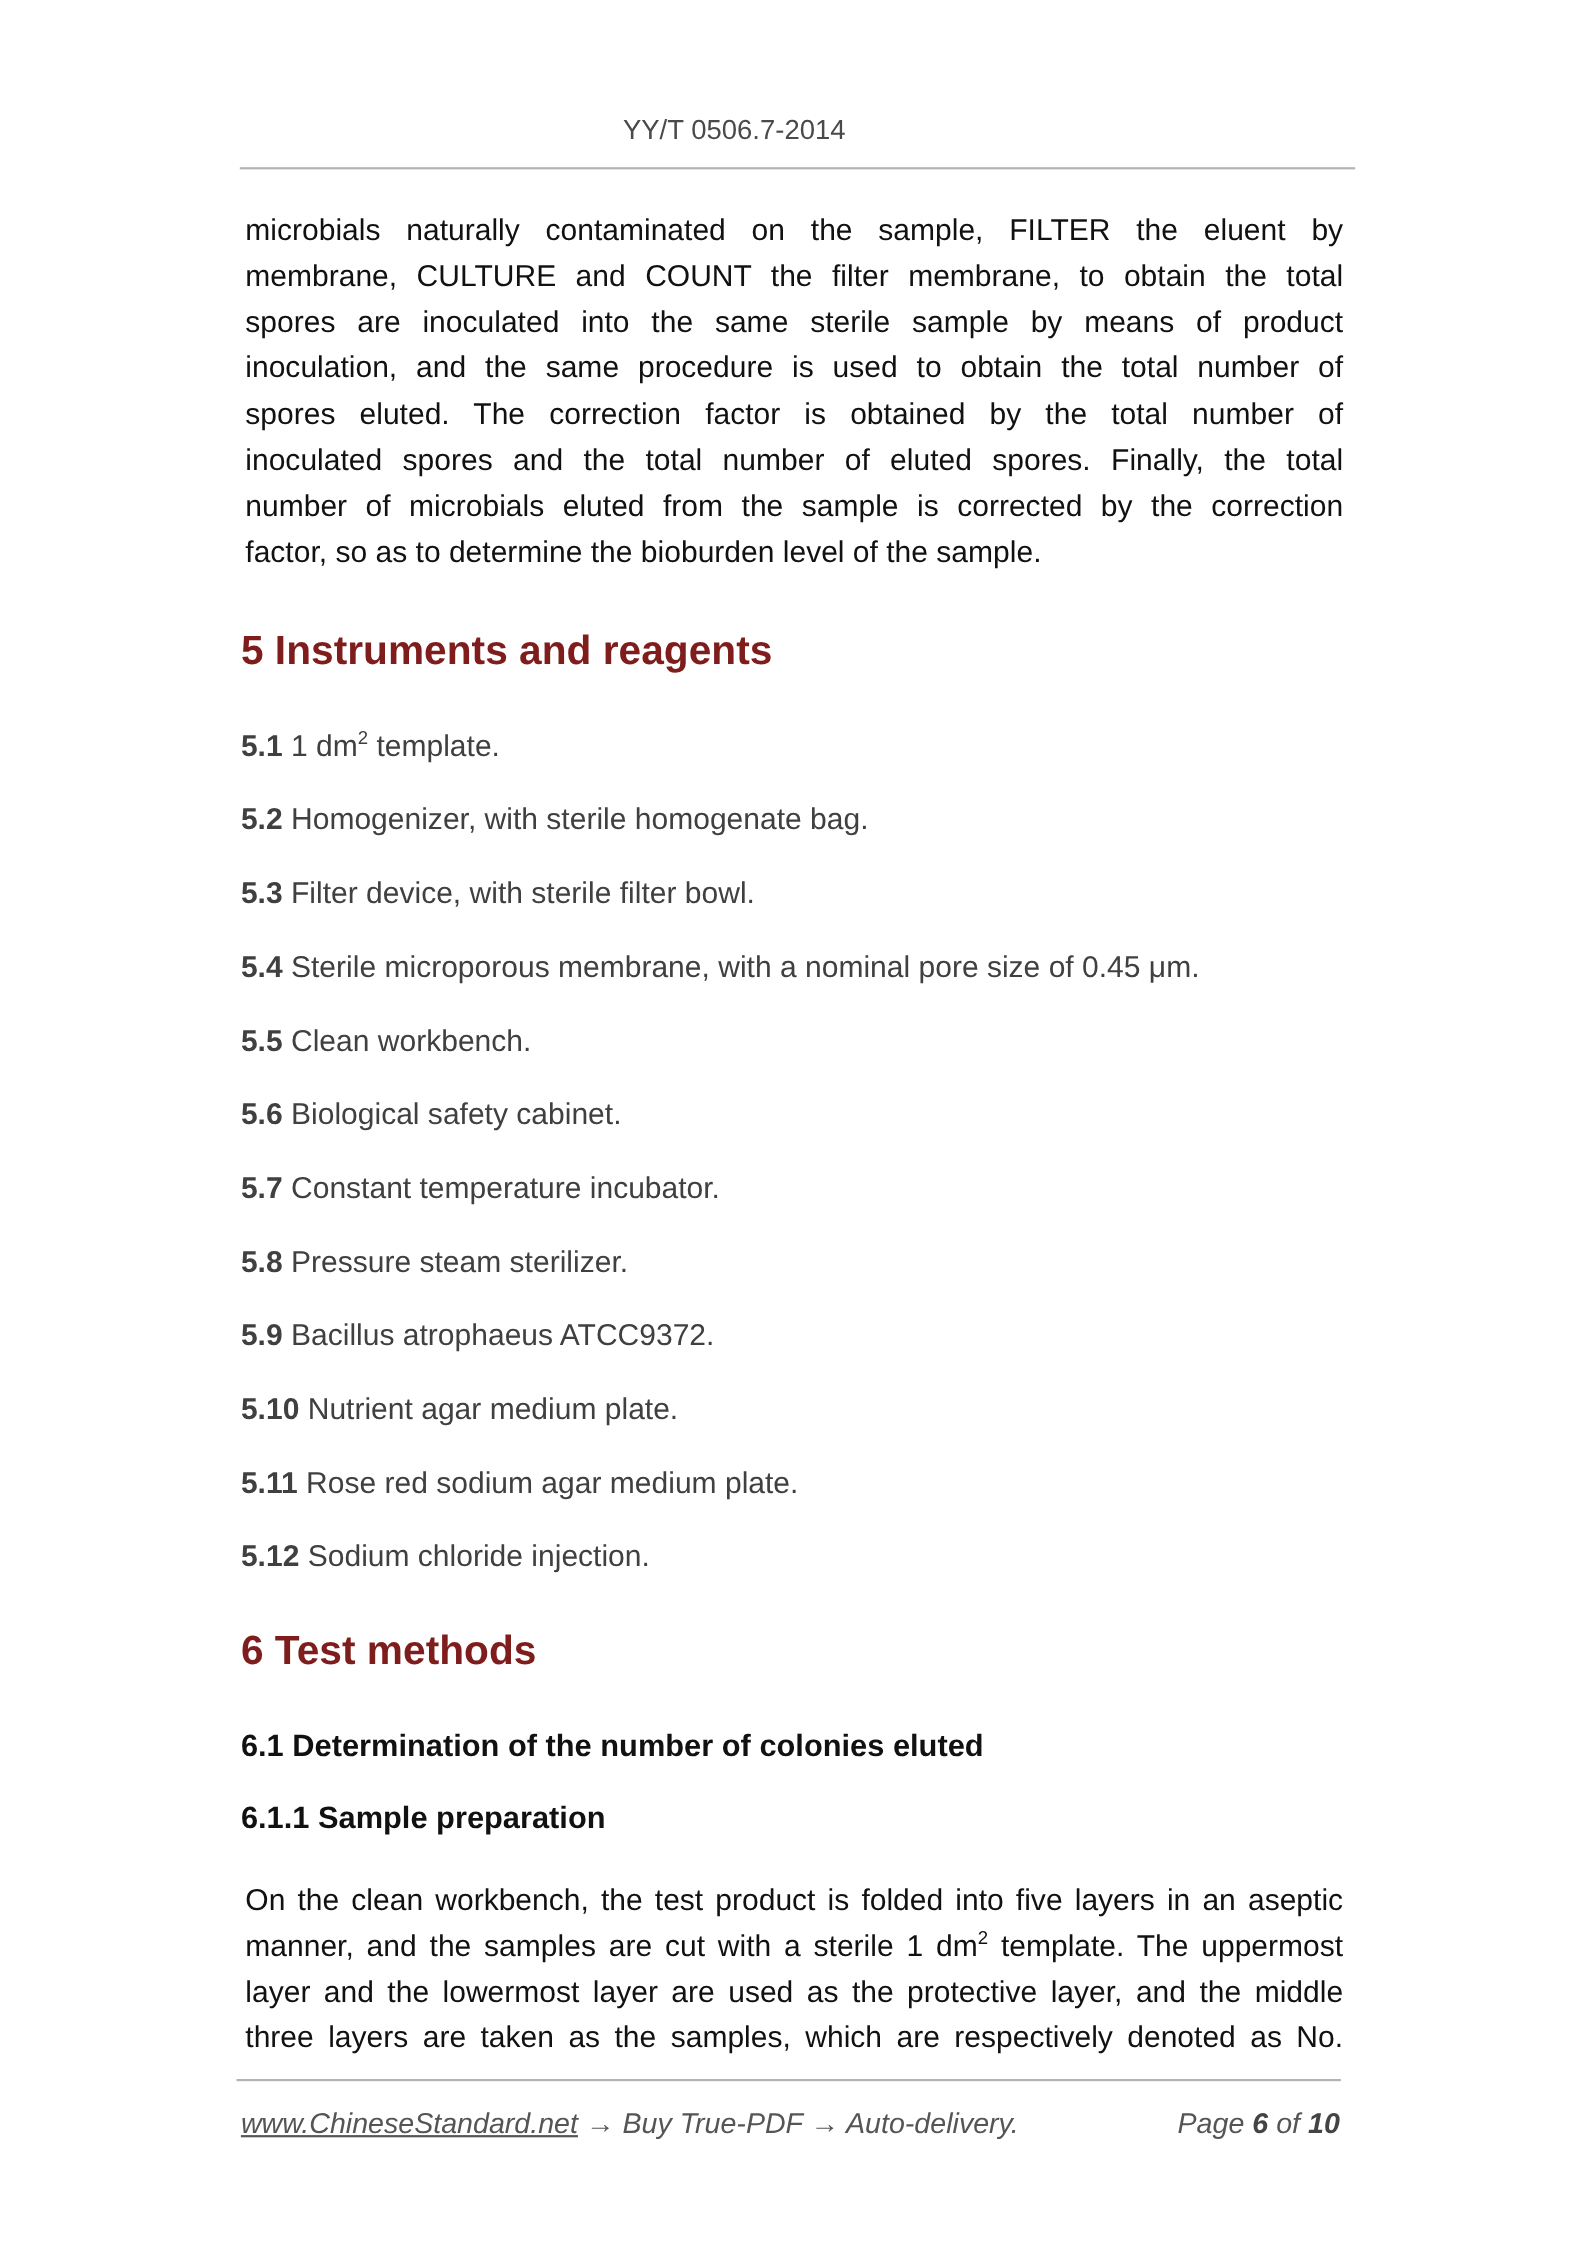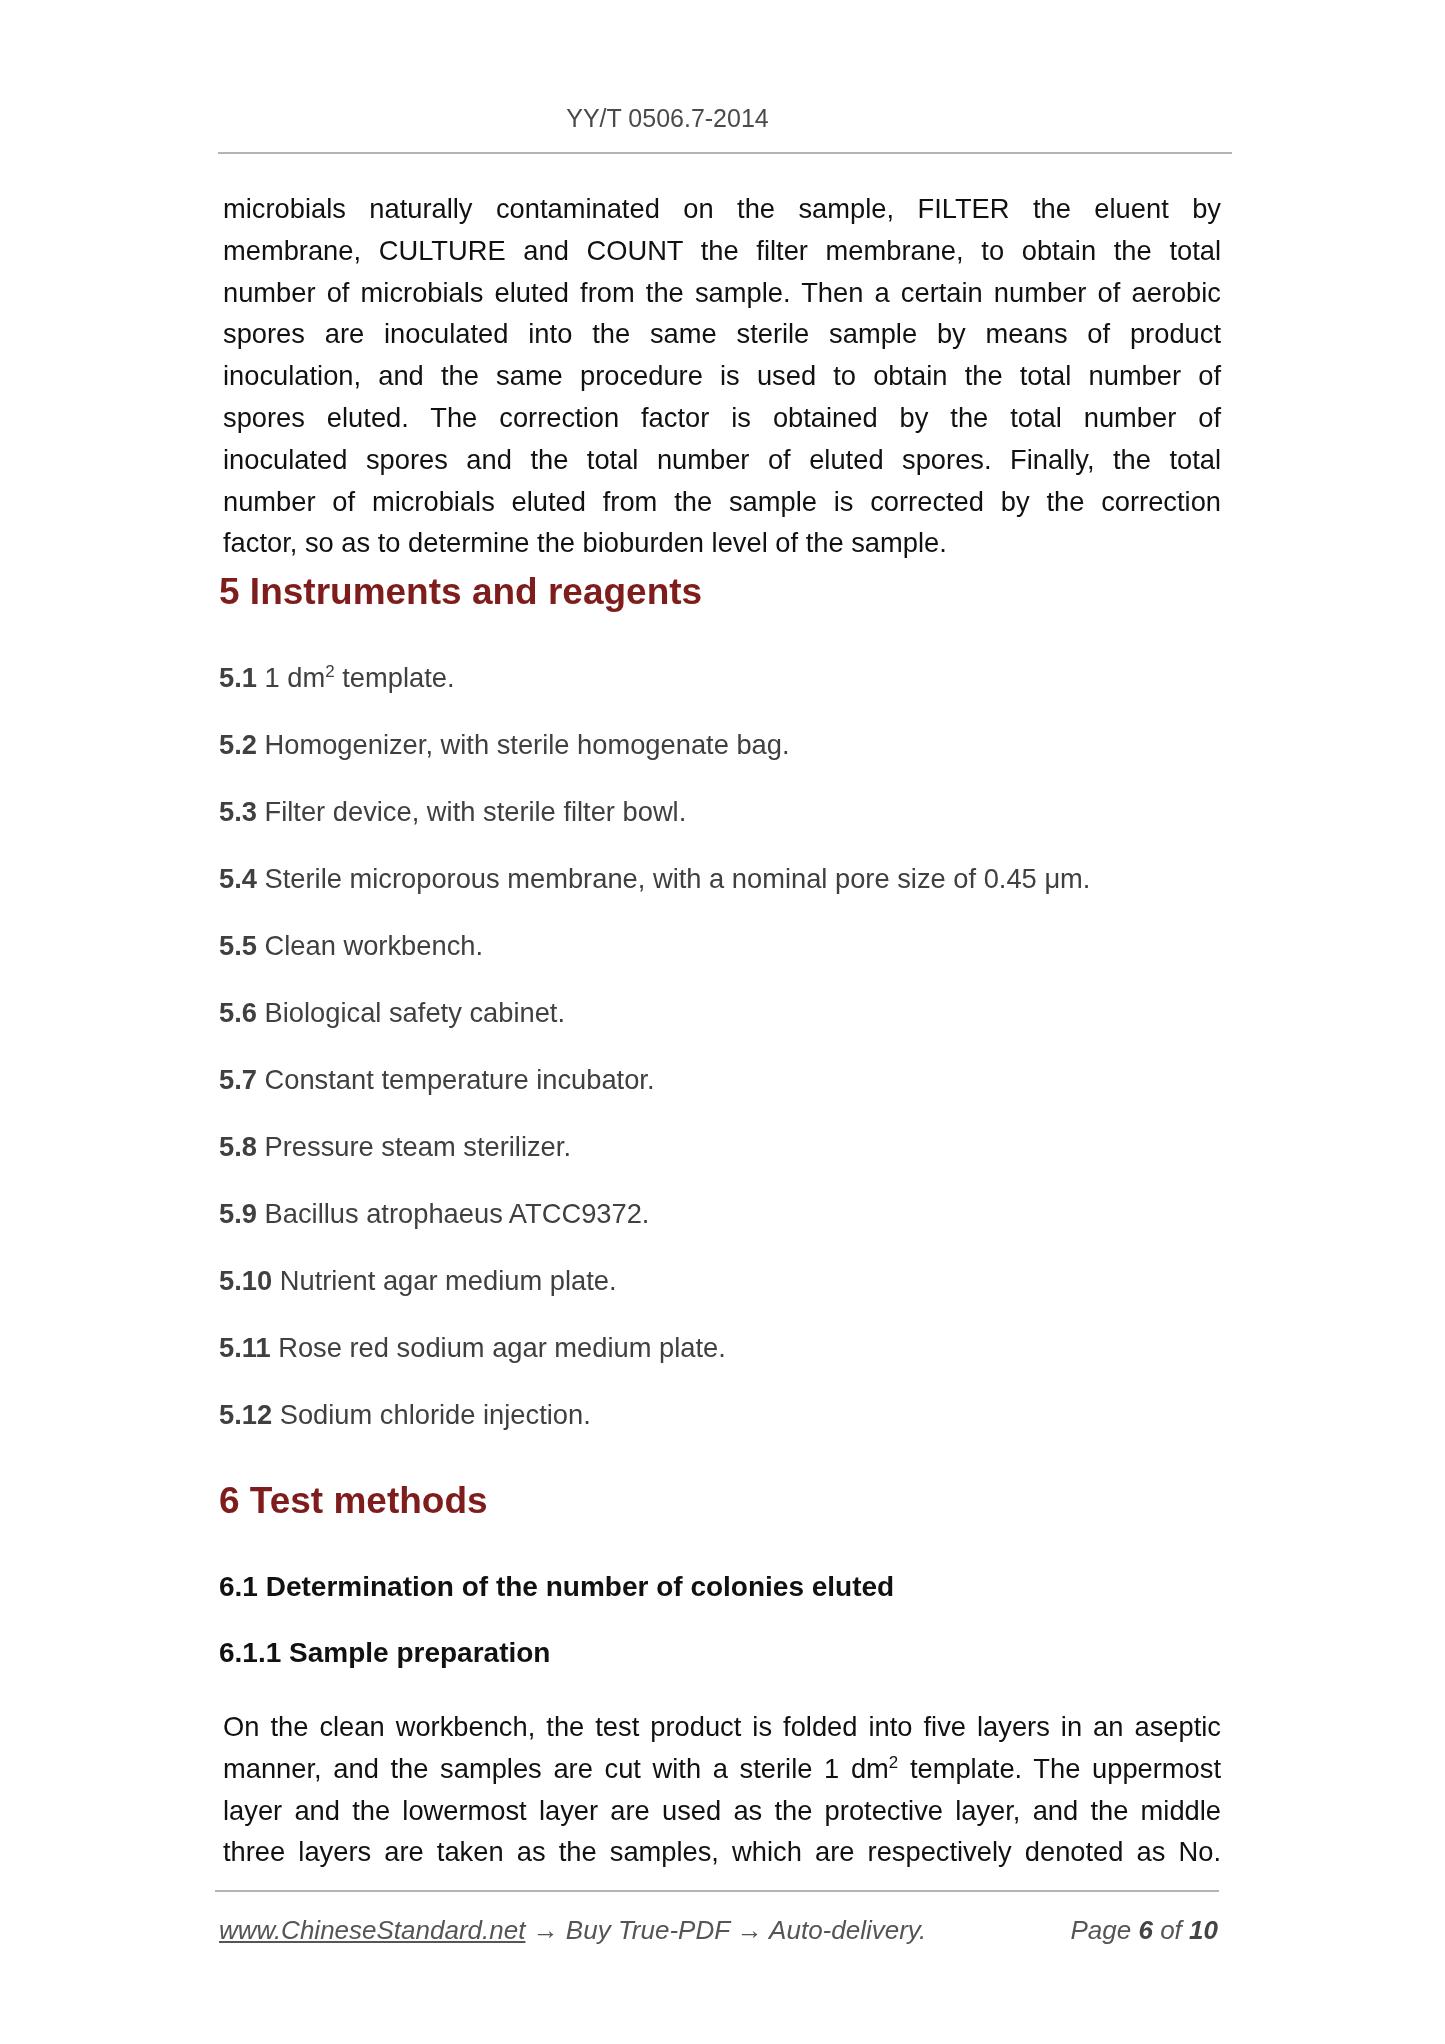--- a/index.html
+++ b/index.html
@@ -25,21 +25,20 @@
 </style>
 </head>
 <body>
 
 <div class="abs page-header">YY/T 0506.7-2014</div>
 <div class="rule" style="left:218px; width:1014px; top:152px;"></div>
 
 <div class="abs col" style="top:186px;">
   <div class="para jl">microbials naturally contaminated on the sample, FILTER the eluent by</div>
   <div class="para jl">membrane, CULTURE and COUNT the filter membrane, to obtain the total</div>
-  <div class="para jl">number of microbials eluted from the sample. Then a certain number of aerobic</div>
   <div class="para jl">spores are inoculated into the same sterile sample by means of product</div>
   <div class="para jl">inoculation, and the same procedure is used to obtain the total number of</div>
   <div class="para jl">spores eluted. The correction factor is obtained by the total number of</div>
   <div class="para jl">inoculated spores and the total number of eluted spores. Finally, the total</div>
   <div class="para jl">number of microbials eluted from the sample is corrected by the correction</div>
   <div class="para">factor, so as to determine the bioburden level of the sample.</div>
 </div>
 
 <div class="abs col h2" style="top:570px;">5 Instruments and reagents</div>
 

